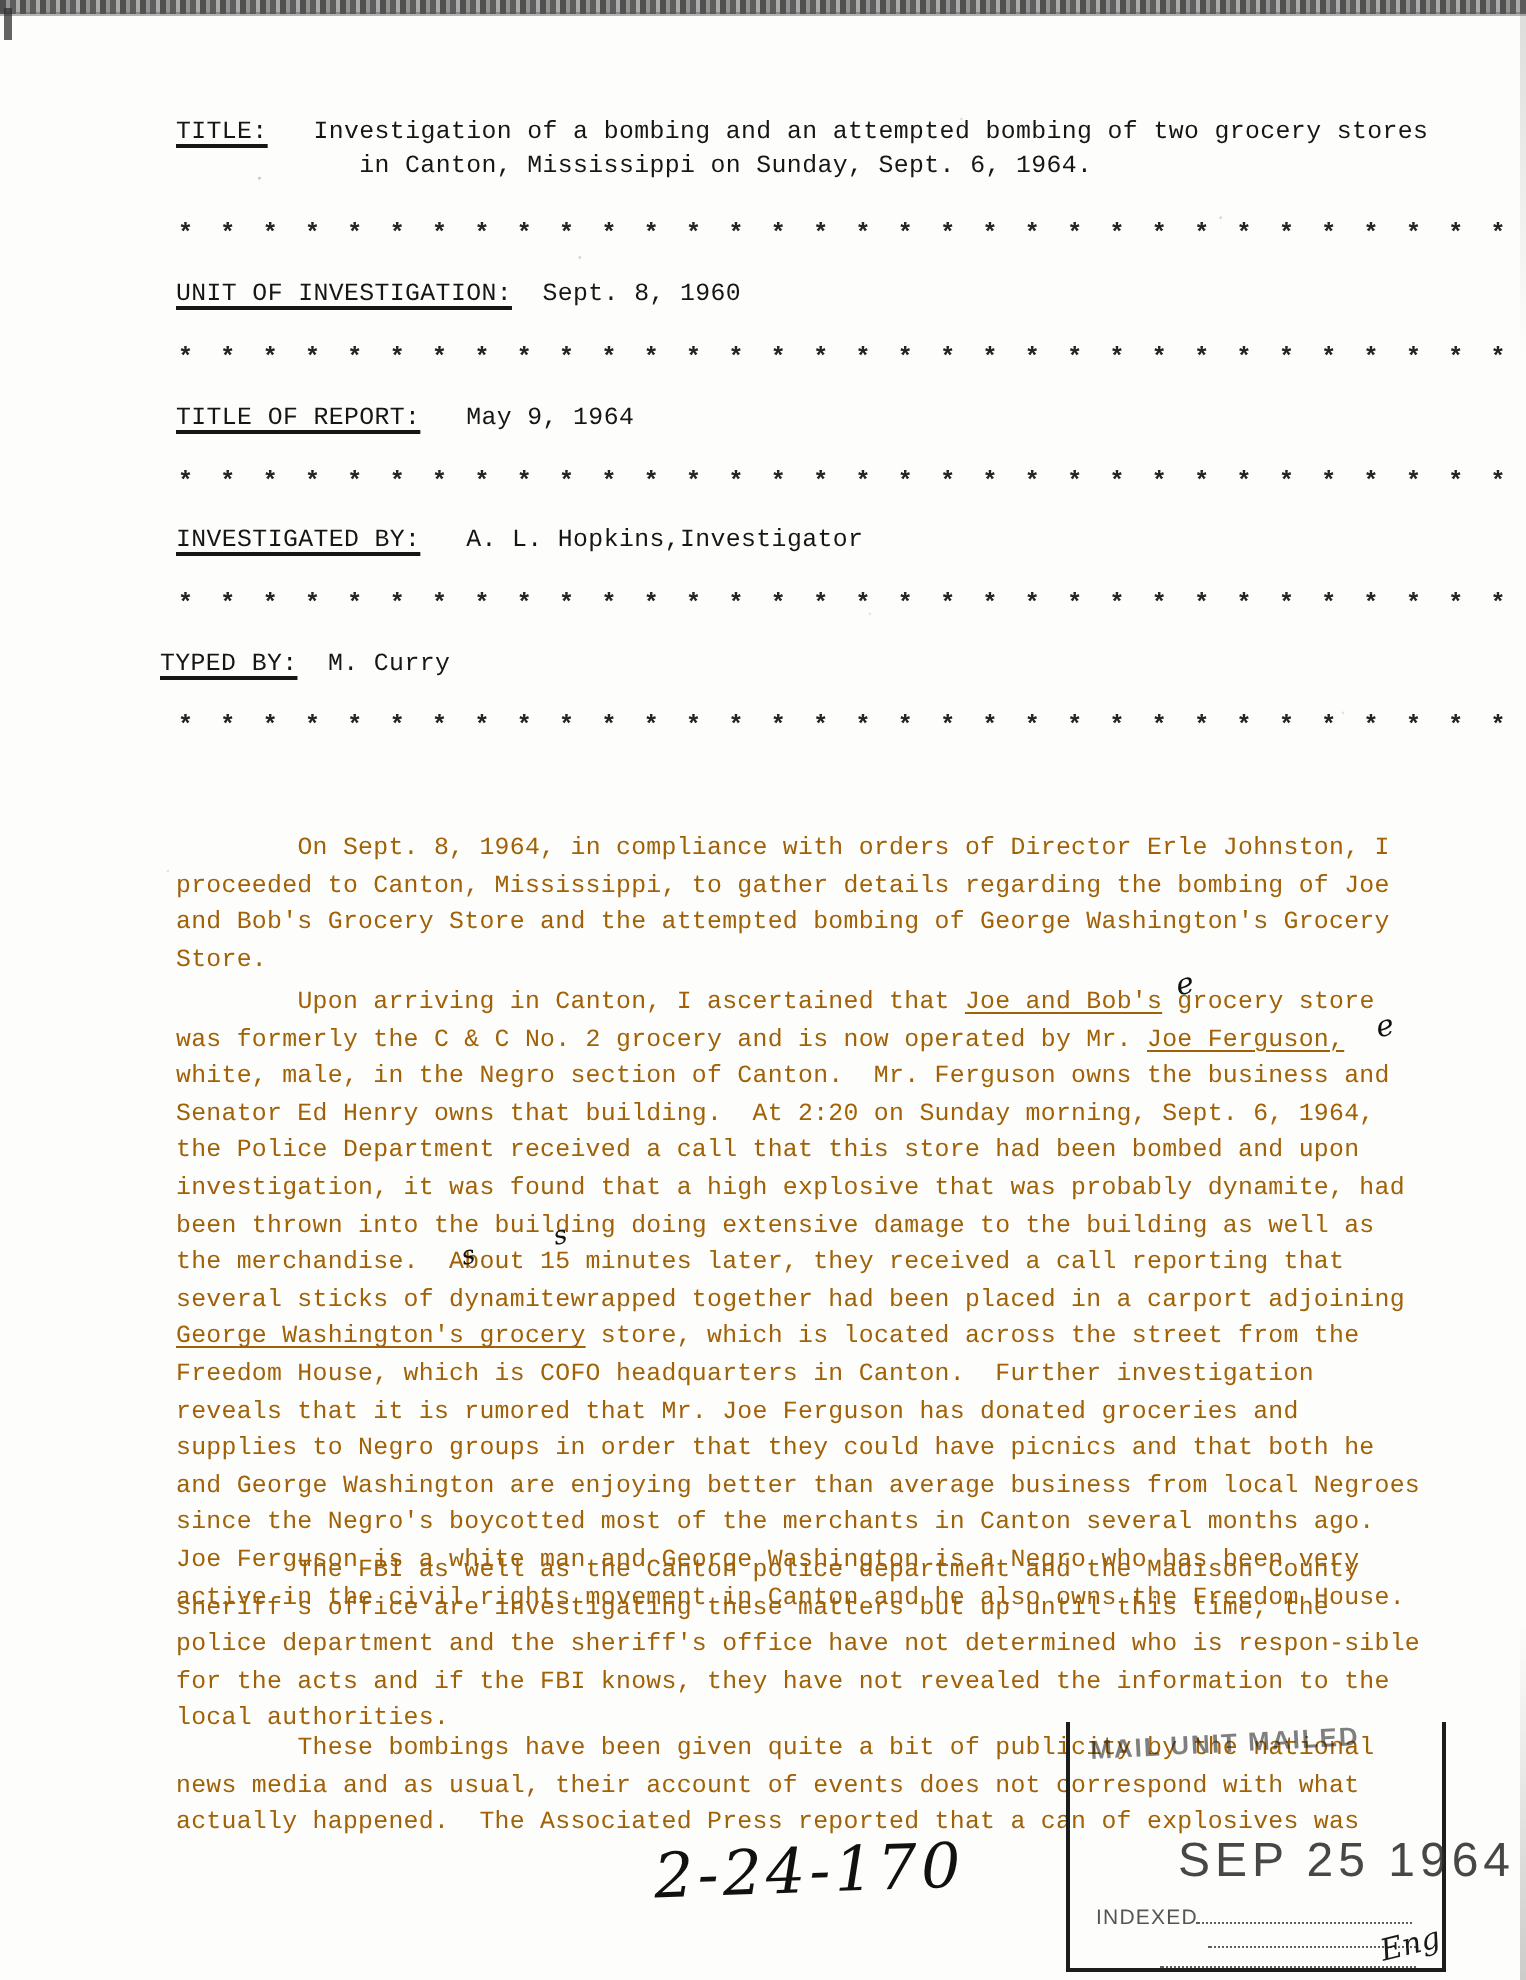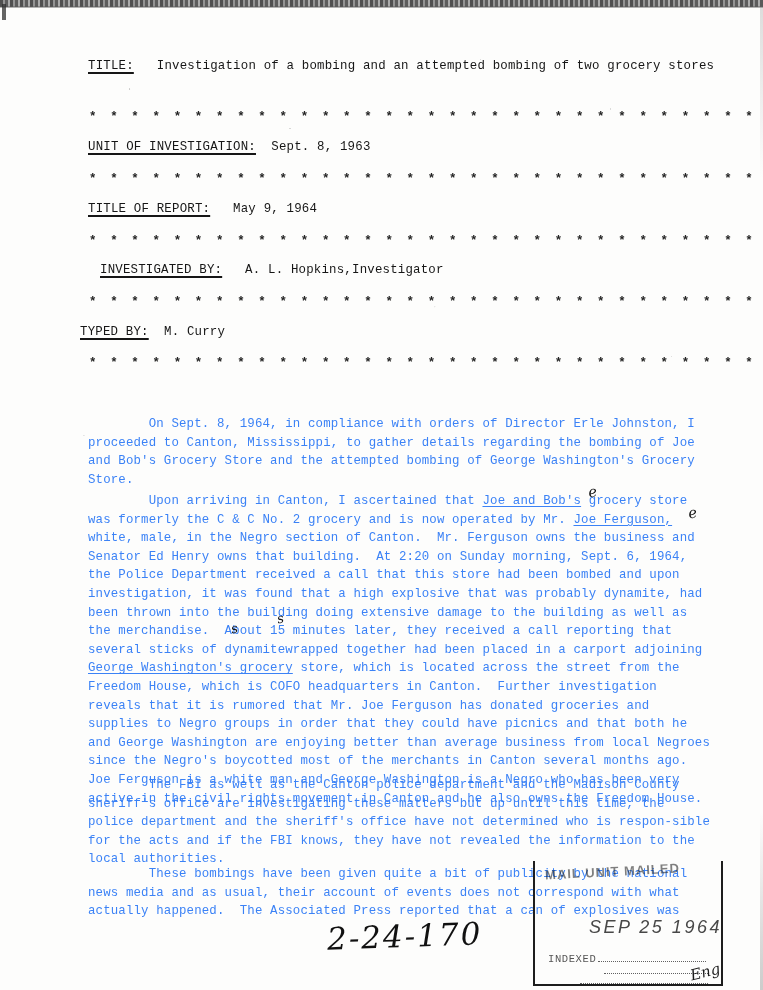--- a/index.html
+++ b/index.html
@@ -108,21 +108,21 @@
   }
 
   
   .para {
     position: absolute;
     width: 625px;
     font-size: 12.4px;
     line-height: 18.6px;
     letter-spacing: 0.15px;
     white-space: pre-wrap;
-    color: #3b82f6;
+    color: #a16207;
   }
 
   .u {
     text-decoration: underline;
     text-decoration-thickness: 1.3px;
     text-underline-offset: 2px;
   }
 
   
   .hand {
@@ -156,30 +156,29 @@
     color: #1a1a1a;
     opacity: 0.55;
     letter-spacing: 1px;
     transform: rotate(-3deg);
     font-size: 13px;
     white-space: pre;
   }
   .stamp-date {
     position: absolute;
     font-family: "Liberation Sans", sans-serif;
-    font-size: 18px;
+    font-size: 24px;
     letter-spacing: 2.5px;
     color: #2a2a2a;
     opacity: 0.86;
     white-space: pre;
-    font-style: italic;
   }
   .stamp-idx {
     position: absolute;
-    font-family: Liberation Mono, monospace;
+    font-family: Liberation Sans, sans-serif;
     font-size: 10.5px;
     letter-spacing: 0.6px;
     color: #2b2b2b;
     opacity: 0.8;
     white-space: pre;
     text-align: right;
   }
   .dotrule {
     position: absolute;
     border-bottom: 1px dotted #3a3a3a;
@@ -199,32 +198,33 @@
 
 <div class="page">
 
   <div class="scan-top-edge"></div>
   <div class="scan-top-edge2"></div>
   <div class="scan-left-tick"></div>
   <div class="scan-right-edge"></div>
   <div class="speckle"></div>
 
   <div class="hdr-line" style="left:88px; top:58px;"><span class="lbl">TITLE:</span><span>   </span><span>Investigation of a bombing and an attempted bombing of two grocery stores</span></div>
+  <div class="hdr-line" style="left:88px; top:75px;"><span>            </span><span>in Canton, Mississippi on Sunday, Sept. 6, 1964.</span></div>
 
   <div class="stars" style="left:89px; top:110px;">* * * * * * * * * * * * * * * * * * * * * * * * * * * * * * * * * * * * * *</div>
 
-  <div class="hdr-line" style="left:88px; top:139px;"><span class="lbl">UNIT OF INVESTIGATION:</span><span>  </span><span>Sept. 8, 1963</span></div>
+  <div class="hdr-line" style="left:88px; top:139px;"><span class="lbl">UNIT OF INVESTIGATION:</span><span>  </span><span>Sept. 8, 1960</span></div>
 
   <div class="stars" style="left:89px; top:172px;">* * * * * * * * * * * * * * * * * * * * * * * * * * * * * * * * * * * * * *</div>
 
   <div class="hdr-line" style="left:88px; top:201px;"><span class="lbl">TITLE OF REPORT:</span><span>   </span><span>May 9, 1964</span></div>
 
   <div class="stars" style="left:89px; top:234px;">* * * * * * * * * * * * * * * * * * * * * * * * * * * * * * * * * * * * * *</div>
 
-  <div class="hdr-line" style="left:100px; top:262px;"><span class="lbl">INVESTIGATED BY:</span><span>   </span><span>A. L. Hopkins,Investigator</span></div>
+  <div class="hdr-line" style="left:88px; top:262px;"><span class="lbl">INVESTIGATED BY:</span><span>   </span><span>A. L. Hopkins,Investigator</span></div>
 
   <div class="stars" style="left:89px; top:295px;">* * * * * * * * * * * * * * * * * * * * * * * * * * * * * * * * * * * * * *</div>
 
   <div class="hdr-line" style="left:80px; top:324px;"><span class="lbl">TYPED BY:</span><span>  </span><span>M. Curry</span></div>
 
   <div class="stars" style="left:89px; top:356px;">* * * * * * * * * * * * * * * * * * * * * * * * * * * * * * * * * * * * * *</div>
 
   <div class="para" style="left:88px; top:415px;">        On Sept. 8, 1964, in compliance with orders of Director Erle Johnston, I proceeded to Canton, Mississippi, to gather details regarding the bombing of Joe and Bob's Grocery Store and the attempted bombing of George Washington's Grocery Store.</div>
 
   <div class="para" style="left:88px; top:492px;"><span>        Upon arriving in Canton, I ascertained that </span><span class="u">Joe and Bob's</span><span> grocery store was formerly the C &amp; C No. 2 grocery and is now operated by Mr. </span><span class="u">Joe Ferguson,</span><span> white, male, in the Negro section of Canton.  Mr. Ferguson owns the business and Senator Ed Henry owns that building.  At 2:20 on Sunday morning, Sept. 6, 1964, the Police Department received a call that this store had been bombed and upon investigation, it was found that a high explosive that was probably dynamite, had been thrown into the building doing extensive damage to the building as well as the merchandise.  About 15 minutes later, they received a call reporting that several sticks of dynamitewrapped together had been placed in a carport adjoining </span><span class="u">George Washington's grocery</span><span> store, which is located across the street from the Freedom House, which is COFO headquarters in Canton.  Further investigation reveals that it is rumored that Mr. Joe Ferguson has donated groceries and supplies to Negro groups in order that they could have picnics and that both he and George Washington are enjoying better than average business from local Negroes since the Negro's boycotted most of the merchants in Canton several months ago.  Joe Ferguson is a white man and George Washington is a Negro who has been very active in the civil rights movement in Canton and he also owns the Freedom House.</span></div>

